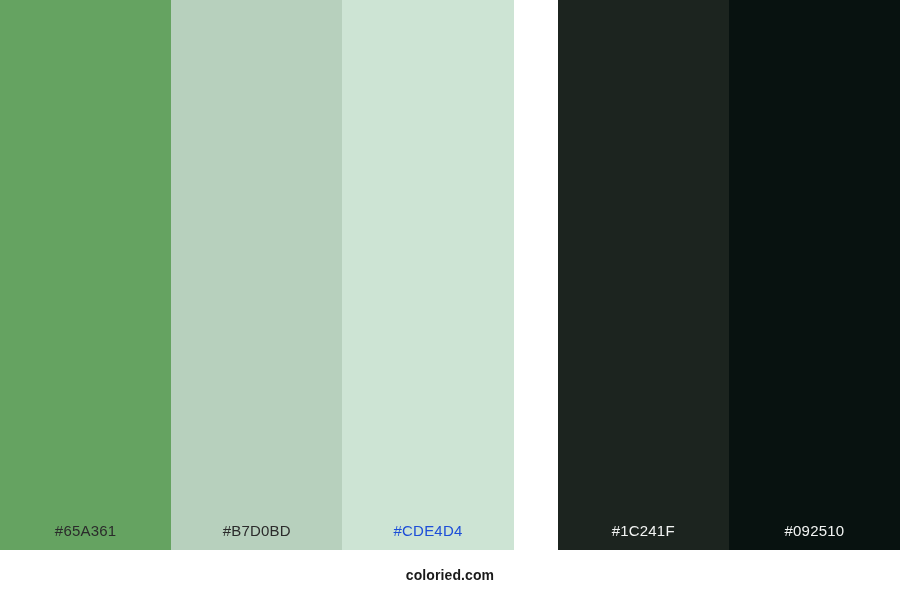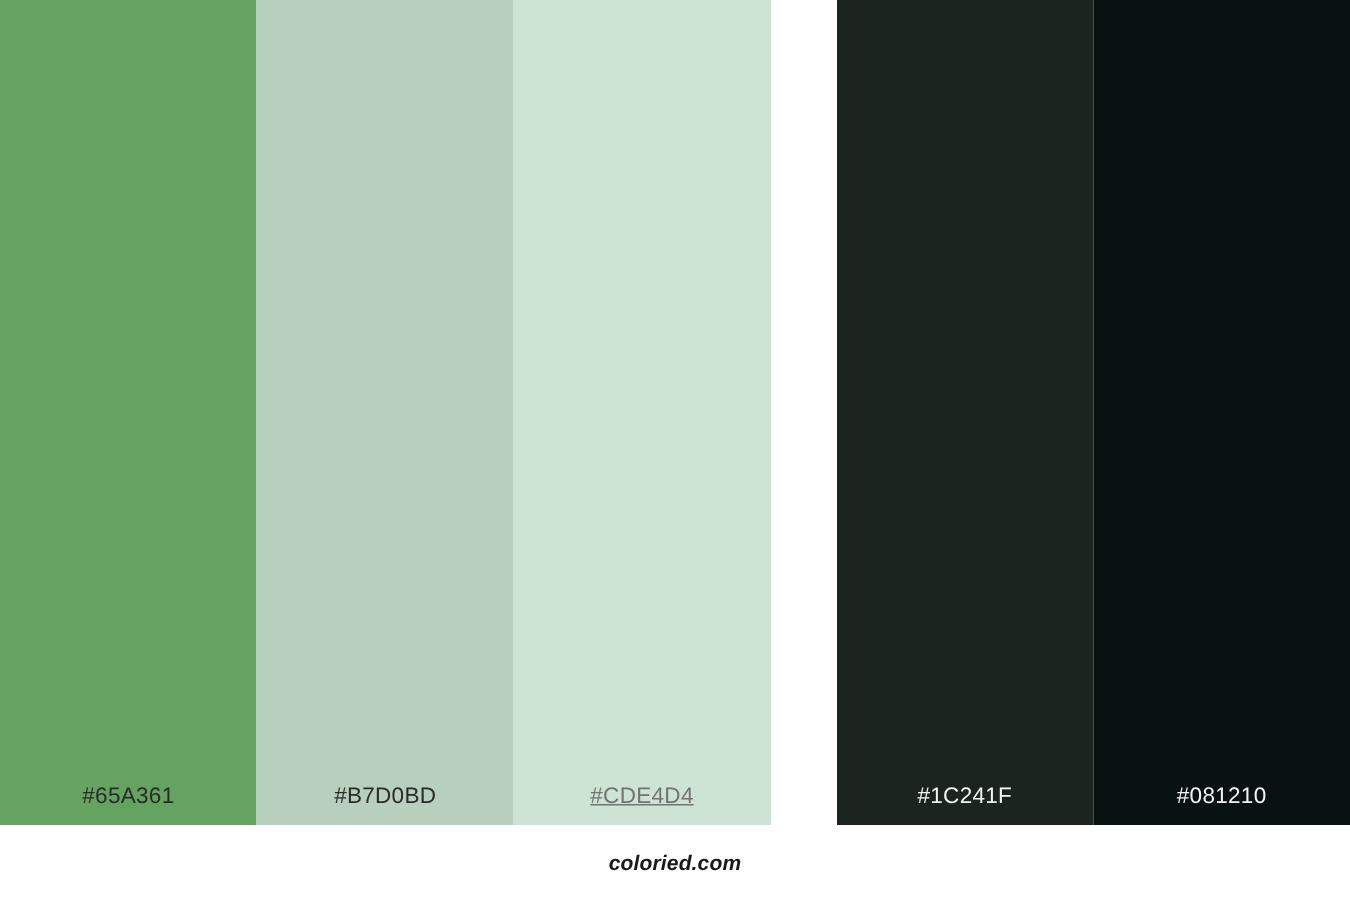--- a/index.html
+++ b/index.html
@@ -64,48 +64,47 @@
     align-items: center;
     justify-content: center;
   }
   .footer-text {
     font-family: "Liberation Sans", sans-serif;
     font-size: 14px;
     font-weight: bold;
     color: #1a1a1a;
     letter-spacing: 0.1px;
     user-select: none;
-    font-style: italic;
   }
 </style>
 </head>
 <body style="background-color: rgb(255, 255, 255);">
 
 <div class="palette-page">
 
   <div class="swatch-strip">
 
     <div class="swatch light" style="background-color: rgb(101, 163, 97);">
       <span class="swatch-label" style="color: rgb(43, 43, 43);">#65A361</span>
     </div>
 
     <div class="swatch light" style="background-color: rgb(183, 208, 189);">
       <span class="swatch-label" style="color: rgb(43, 43, 43);">#B7D0BD</span>
     </div>
 
     <div class="swatch light" style="background-color: rgb(205, 228, 212);">
-      <span class="swatch-label" style="color: #737373; text-decoration: underline;">#CDE4D4</span>
+      <span class="swatch-label" style="color: #1d4ed8;">#CDE4D4</span>
     </div>
 
     <div class="swatch dark" style="background-color: rgb(28, 36, 31); margin-left: 44px;">
       <span class="swatch-label" style="color: rgb(242, 244, 243);">#1C241F</span>
     </div>
 
     <div class="swatch dark" style="background-color: rgb(8, 18, 16);">
-      <span class="swatch-label" style="color: rgb(242, 244, 243);">#081210</span>
+      <span class="swatch-label" style="color: rgb(242, 244, 243);">#092510</span>
     </div>
 
   </div>
 
   <div class="footer-bar">
     <span class="footer-text">coloried.com</span>
   </div>
 
 </div>
 

